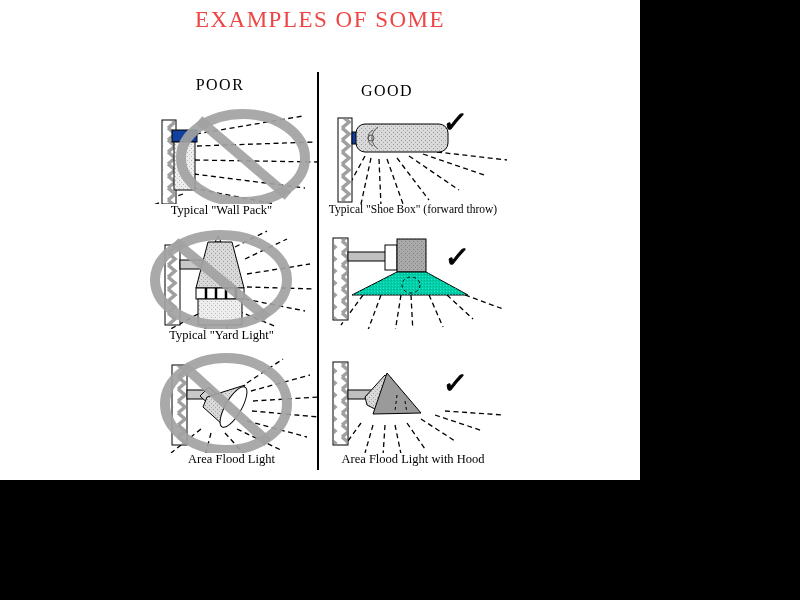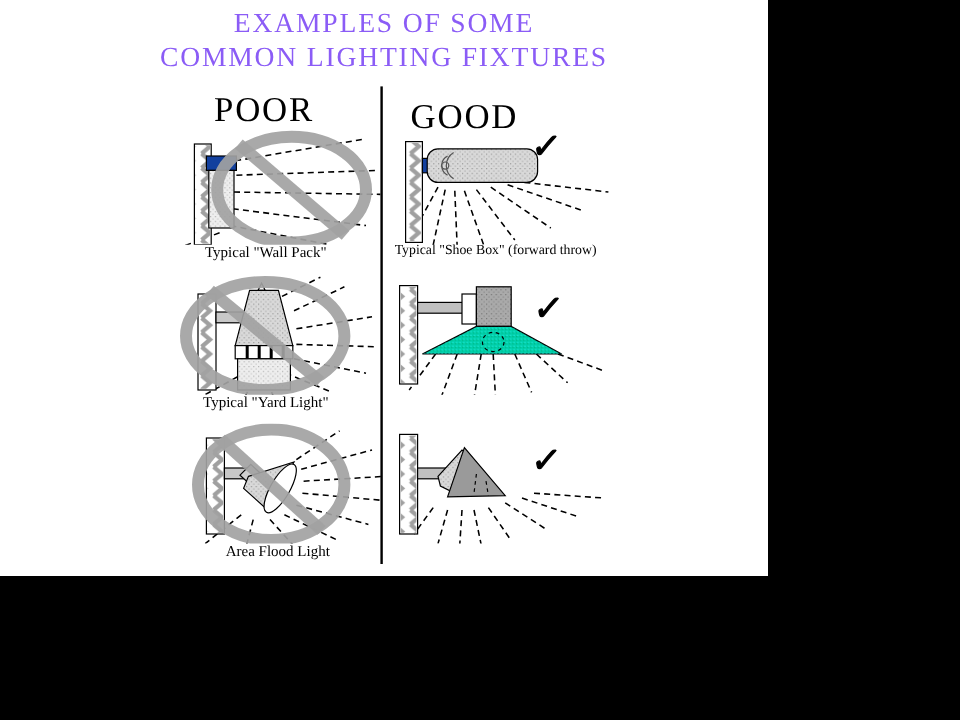--- a/index.html
+++ b/index.html
@@ -6,24 +6,24 @@
   body{
     width:800px;height:600px;position:relative;overflow:hidden;
     background:#ffffff;
     font-family:"Liberation Serif", serif;
   }
   .letterbox{position:absolute;background:#000;}
   #letterbox-right{left:640px;top:0;width:160px;height:600px;}
   #letterbox-bottom{left:0;top:480px;width:800px;height:120px;}
   .title{
     position:absolute;left:0;top:6px;width:640px;text-align:center;
-    font-size:23px;letter-spacing:1.5px;color:#8b5cf6;line-height:28px;
+    font-size:23px;letter-spacing:1.5px;color:#ef4444;line-height:28px;
   }
   .col-header{
-    position:absolute;font-size:29px;letter-spacing:1.5px;color:#000;
+    position:absolute;font-size:16px;letter-spacing:1.5px;color:#000;
     width:200px;text-align:center;
   }
   #header-poor{left:120px;top:76px;}
   #header-good{left:287px;top:82px;}
   #divider{position:absolute;left:317px;top:72px;width:2px;height:398px;background:#000;}
   .fig-cell{position:absolute;}
   .fig-cell svg{display:block;}
   .fig-label{
     position:absolute;top:99px;left:0;width:100%;text-align:center;
     font-size:12.5px;color:#000;white-space:nowrap;
@@ -63,21 +63,20 @@
     </pattern>
     <pattern id="tealDots" width="3" height="3" patternUnits="userSpaceOnUse">
       <rect width="1" height="1" fill="#00a060" fill-opacity="0.55"></rect>
       <rect x="1" y="2" width="1" height="1" fill="#40ffff" fill-opacity="0.5"></rect>
     </pattern>
   </defs>
 </svg>
 
 <div class="title">
   <div>EXAMPLES OF SOME</div>
-  <div>COMMON LIGHTING FIXTURES</div>
 </div>
 
 <div id="header-poor" class="col-header">POOR</div>
 <div id="header-good" class="col-header">GOOD</div>
 <div id="divider"></div>
 
 <div class="fig-cell col-poor" style="left:95px;top:104px;width:225px;height:118px;">
   <svg width="225" height="100" viewBox="0 0 225 100">
     <g stroke="#000" stroke-width="1.3" stroke-dasharray="5,3.5">
       <line x1="101" y1="30" x2="208" y2="12"></line>
@@ -245,16 +244,17 @@
       <rect x="23" y="37" width="24" height="9" fill="#c0c0c0" stroke="#000"></rect>
       <circle cx="50" cy="41" r="5" fill="#d0d0d0" stroke="#000"></circle>
       <polygon points="40,44 60,22 68,28 58,60 42,52" fill="url(#stip)" stroke="#000"></polygon>
       <ellipse cx="61" cy="41" rx="5" ry="17" transform="rotate(14 61 41)" fill="#fff" stroke="#000"></ellipse>
       <polygon points="62,20 96,60 48,61" fill="#9a9a9a" stroke="#000"></polygon>
       <line x1="72" y1="42" x2="70" y2="58" stroke="#000" stroke-dasharray="3,3"></line>
       <line x1="80" y1="48" x2="82" y2="60" stroke="#000" stroke-dasharray="3,3"></line>
     </g>
   </svg>
   <span class="checkmark" style="left:118px;top:16px;">✓</span>
+  <div class="fig-label">Area Flood Light with Hood</div>
 </div>
 
 <div id="letterbox-right" class="letterbox"></div>
 <div id="letterbox-bottom" class="letterbox"></div>
 
 </body></html>

